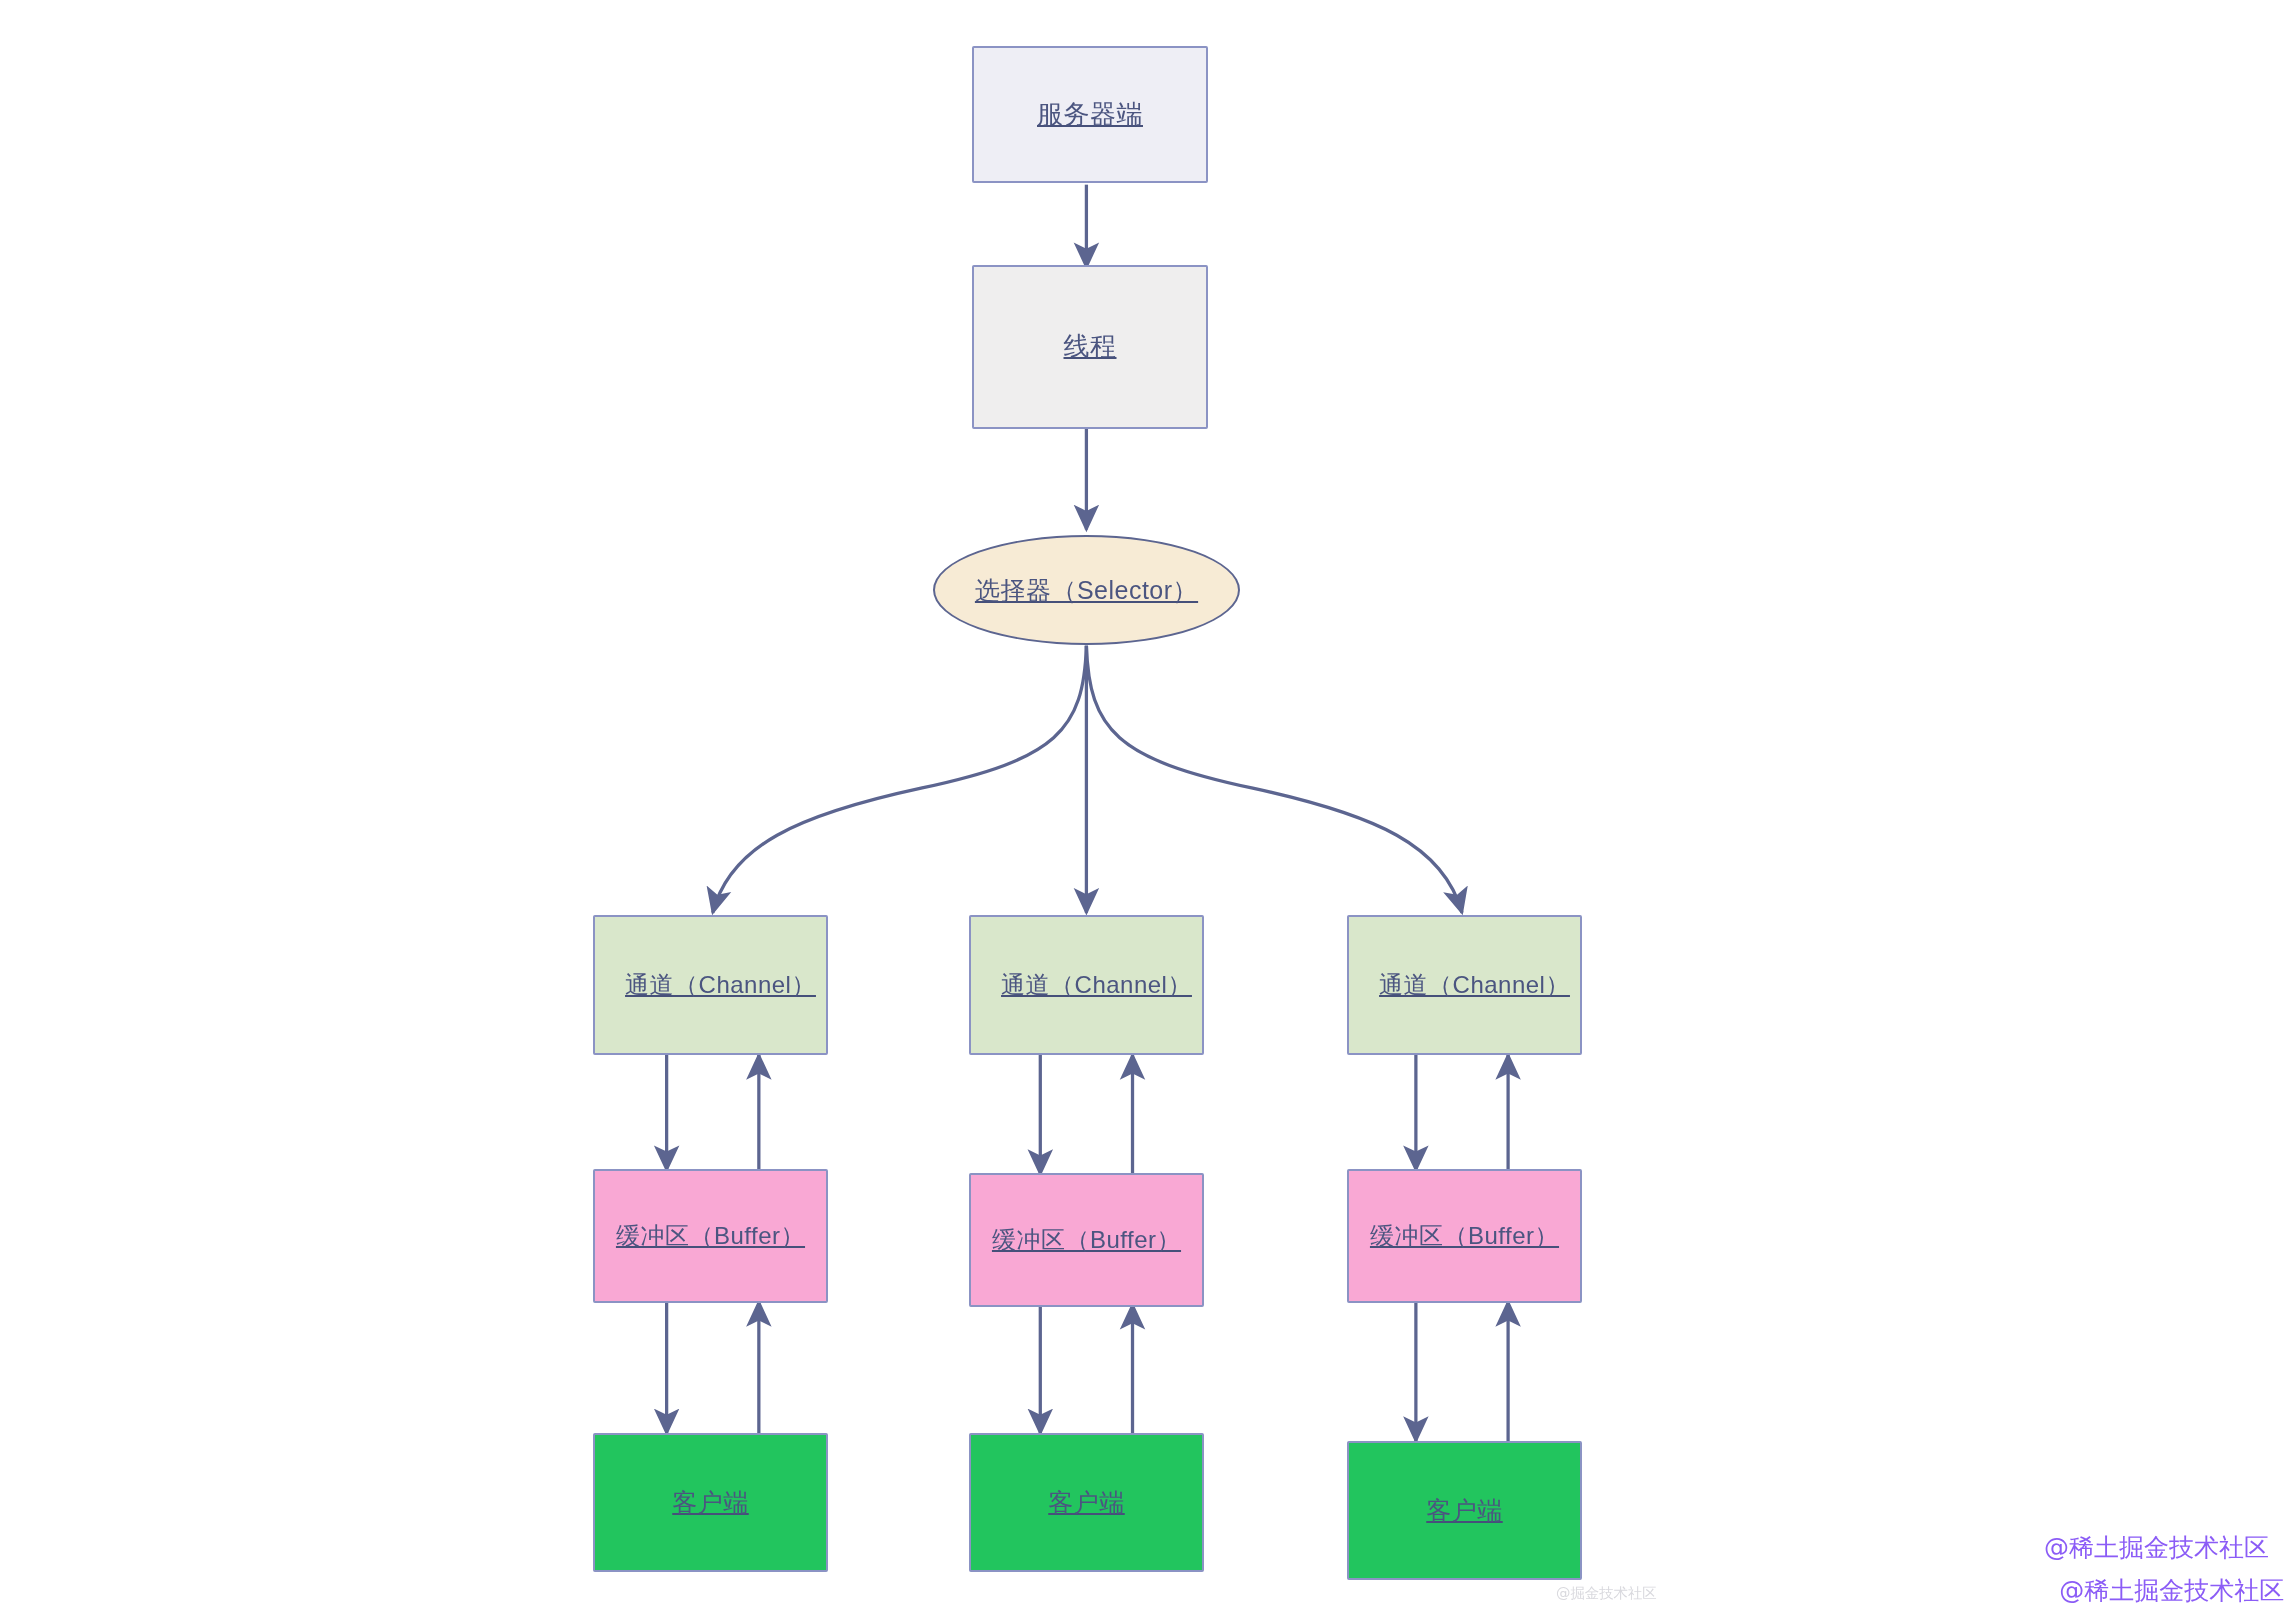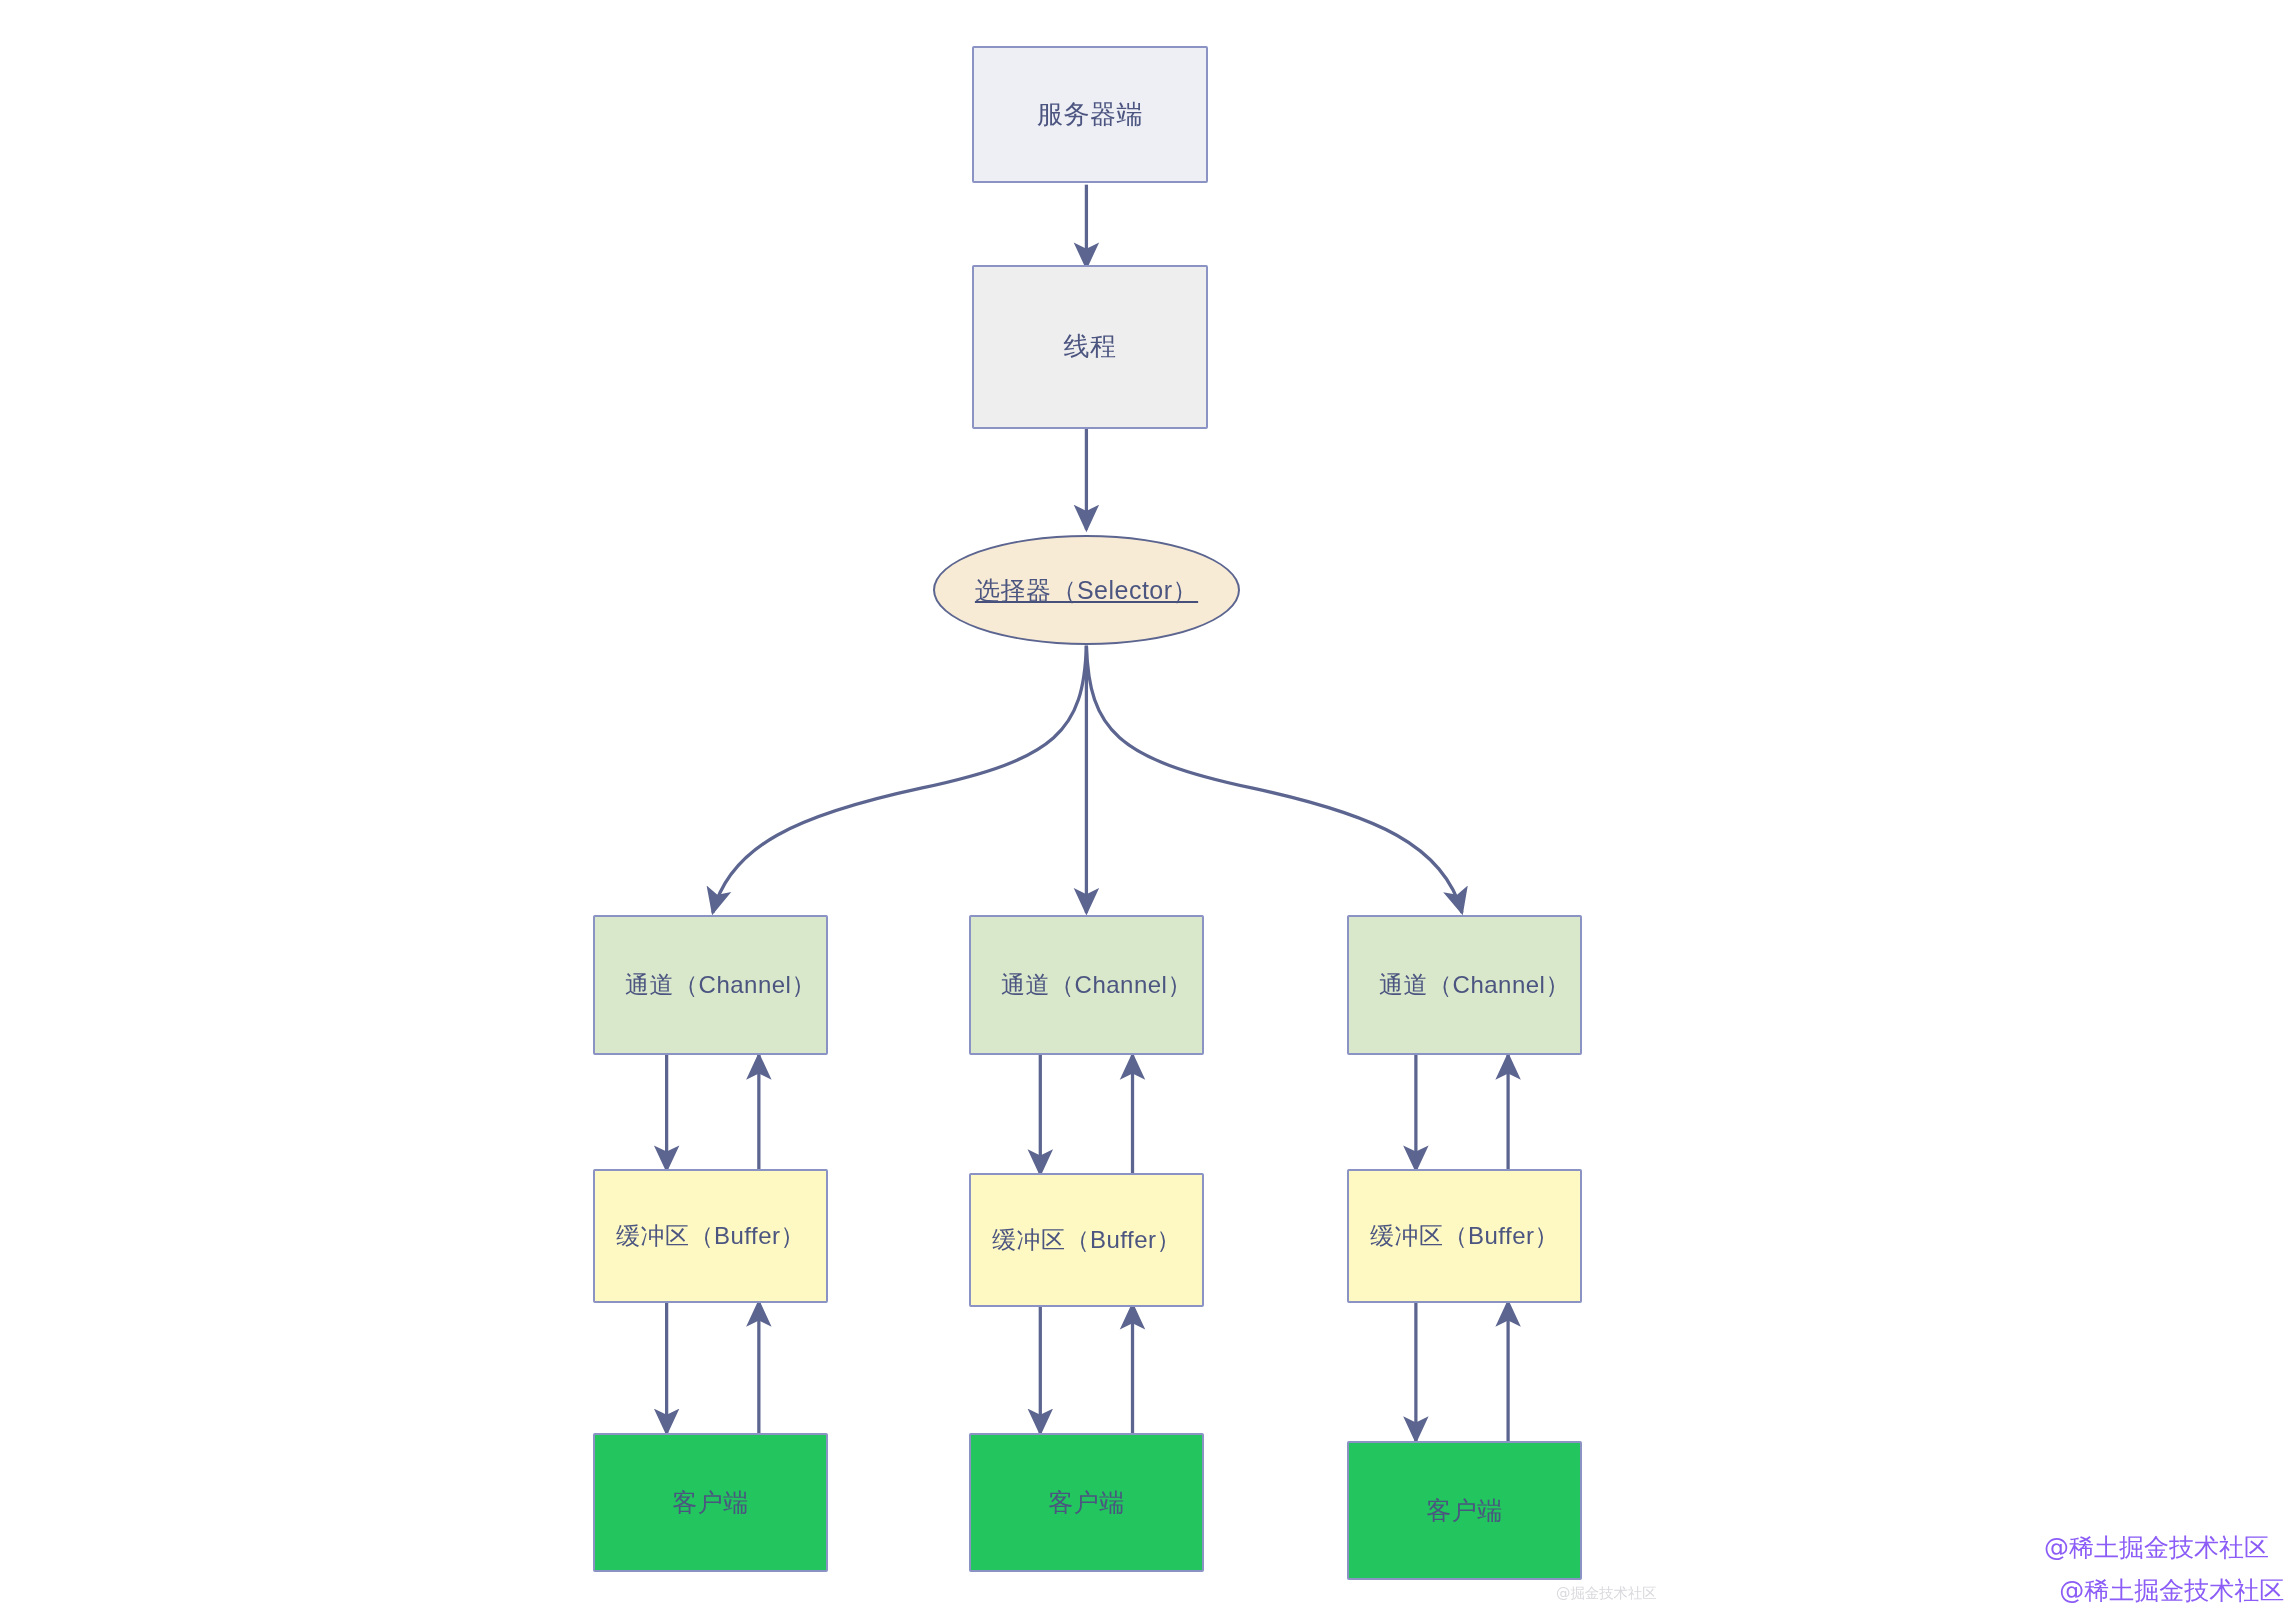--- a/index.html
+++ b/index.html
@@ -40,39 +40,40 @@
     justify-content: center;
     text-align: center;
     color: #46507a;
     letter-spacing: 0.5px;
     line-height: 1.3;
   }
 
   .node-rect {
     border: 2.9px solid #8b93c4;
     border-radius: 1.9px;
+    text-decoration: underline;
   }
 
   .node-ellipse {
     border: 2.9px solid #5c6590;
     border-radius: 50%;
   }
 
   .node-label {
     color: #4b5580;
     font-weight: 400;
     white-space: nowrap;
   }
 
   
   .fill-server  { background: #eeeef5; }
   .fill-thread  { background: #efeeee; }
   .fill-selector{ background: #f7ebd5; }
   .fill-channel { background: #d9e7cb; padding-left: 20px; }
-  .fill-buffer  { background: #fef9c3; }
+  .fill-buffer  { background: #f9a8d4; }
   .fill-client  { background: #22c55e; }
 
   
   .watermark {
     position: absolute;
     color: #8b5cf6;
     white-space: nowrap;
     font-family: "DejaVu Sans", sans-serif;
   }
   .wm-1 { right: 21px; bottom: 56px;  font-size: 25px; }

